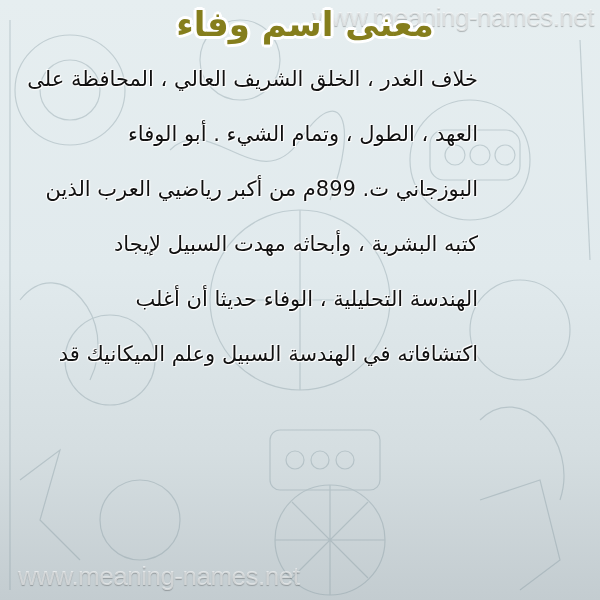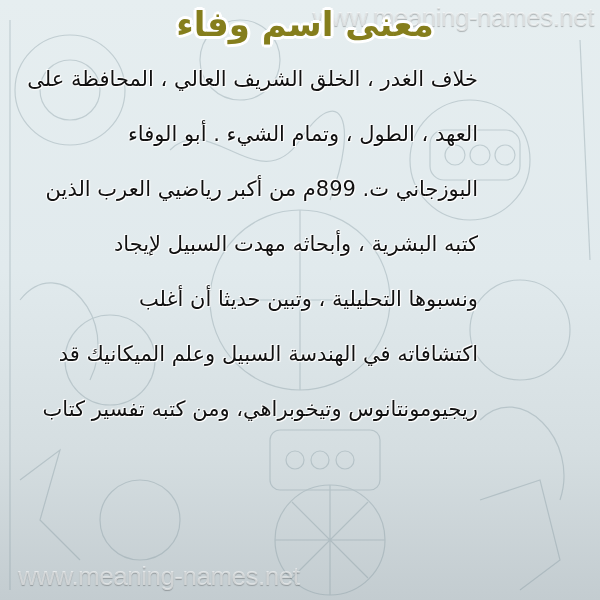--- a/index.html
+++ b/index.html
@@ -106,18 +106,17 @@
 
 <div class="watermark top">www.meaning-names.net</div>
 
 <h1 class="title" style="margin:0;">معنى اسم وفاء</h1>
 
 <div class="body-text">
   <div class="line">خلاف الغدر ، الخلق الشريف العالي ، المحافظة على</div>
   <div class="line">العهد ، الطول ، وتمام الشيء . أبو الوفاء</div>
   <div class="line">البوزجاني ت. 899م  من أكبر رياضيي العرب الذين</div>
   <div class="line">كتبه البشرية ، وأبحاثه مهدت السبيل لإيجاد</div>
-  <div class="line">ونسبوها التحليلية ، وتبين حديثا أن أغلب</div>
+  <div class="line">الهندسة التحليلية ، الوفاء حديثا أن أغلب</div>
   <div class="line">اكتشافاته في الهندسة السبيل وعلم الميكانيك قد</div>
-  <div class="line">ريجيومونتانوس وتيخوبراهي، ومن كتبه تفسير كتاب</div>
 </div>
 
 <div class="watermark bottom">www.meaning-names.net</div>
 
 </body></html>

